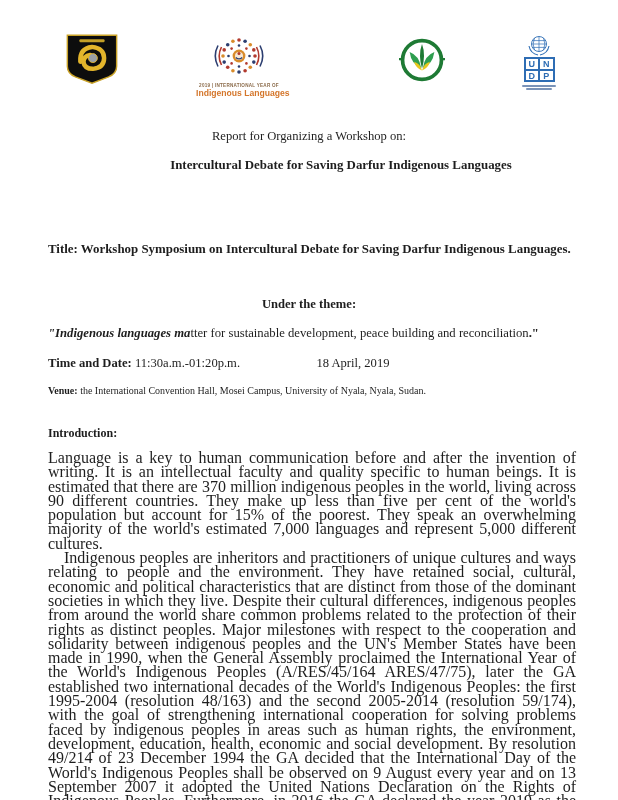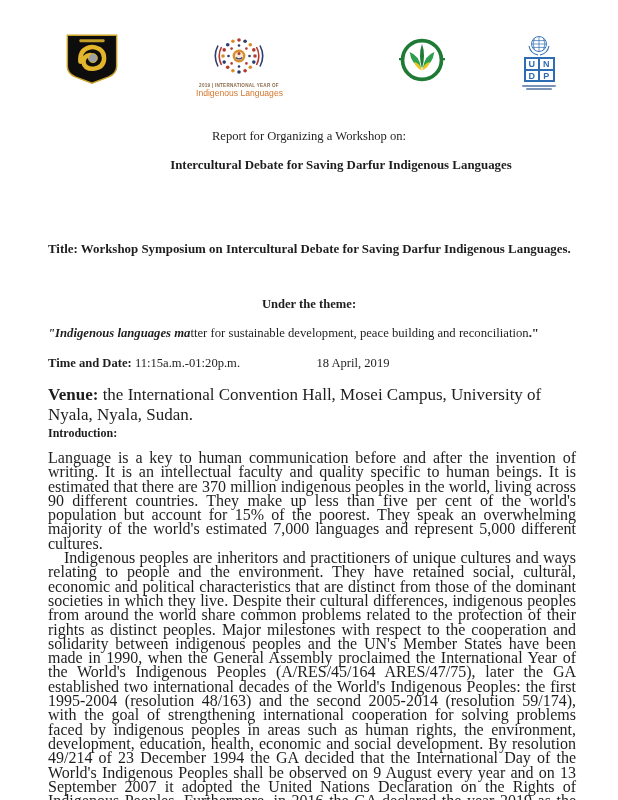--- a/index.html
+++ b/index.html
@@ -9,21 +9,21 @@
     font-family:"Liberation Serif", serif; color:#1e1e1e; overflow:hidden;
   }
   
   .logo { position:absolute; }
   .logo-univ { left:66px; top:33px; width:52px; height:52px; }
   .logo-iyil { left:196px; top:31px; width:86px; text-align:center; }
   .logo-iyil svg { display:block; margin:0 auto; }
   .iyil-top { font-family:"Liberation Sans", sans-serif; font-size:4.6px;
     letter-spacing:0.25px; color:#8b6b4a; font-weight:bold; white-space:nowrap; margin-top:2px; }
   .iyil-bottom { font-family:"Liberation Sans", sans-serif; font-size:8.6px;
-    font-weight:normal; color:#d4762b; white-space:nowrap; }
+    font-weight:bold; color:#d4762b; white-space:nowrap; }
   .logo-agri { left:399px; top:37px; width:46px; height:46px; }
   .logo-undp { left:518px; top:34px; width:42px; text-align:center; }
   .logo-undp svg { display:block; margin:0 auto; }
   .undp-grid { width:31px; margin:1px auto 0 auto; display:grid;
     grid-template-columns:1fr 1fr; border:1px solid #2e6db4; }
   .undp-cell { border:0.5px solid #2e6db4; height:11.5px; line-height:11.5px;
     font-family:"Liberation Sans", sans-serif; font-size:9px; font-weight:bold;
     color:#2e6db4; text-align:center; }
   .undp-tagline { width:34px; margin:2.5px auto 0 auto; }
   .undp-tagline .bar { height:2px; background:#7a93b8; margin-top:1.5px; border-radius:1px; }
@@ -35,21 +35,21 @@
     text-align:center; font-weight:bold; font-size:12.9px; line-height:17.5px;margin-left:32px; }
   .title-para { position:absolute; top:241px; left:48px; width:528px;
     font-weight:bold; font-size:12.9px; line-height:16.5px; text-align:justify; }
   .under-theme { position:absolute; top:297px; left:0; width:618px;
     text-align:center; font-size:12.6px;font-weight:bold; }
   .quote-line { position:absolute; top:326px; left:48px; width:528px; font-size:12.7px; }
   .quote-line .bi { font-weight:bold; font-style:italic; }
   .quote-line .be { font-weight:bold; }
   .time-line { position:absolute; top:356px; left:48px; width:528px; font-size:12.6px; }
   .time-line .spacer { display:inline-block; width:70px; }
-  .venue-line { position:absolute; top:385px; left:48px; width:528px; font-size:17px; }
+  .venue-line { position:absolute; top:385px; left:48px; width:528px; font-size:10px; }
   .intro-heading { position:absolute; top:426px; left:48px; font-weight:bold; font-size:12px; }
   .paragraphs { position:absolute; top:451px; left:48px; width:528px;
     font-size:16px; line-height:14.3px; text-align:justify; }
   .paragraphs p { margin:0; }
   .paragraphs p.indented { text-indent:16px; }
   b { font-weight:bold; }
 </style>
 </head>
 <body>
 
@@ -155,21 +155,21 @@
     <b>Title:</b>
     <span>Workshop Symposium on Intercultural Debate for Saving Darfur Indigenous Languages.</span>
   </div>
 
   <div class="under-theme">Under the theme:</div>
 
   <div class="quote-line"><span class="bi">"Indigenous languages ma</span><span>tter for sustainable development, peace building and reconciliation</span><span class="be">."</span></div>
 
   <div class="time-line">
     <b>Time and Date:</b>
-    <span>11:15a.m.-01:20p.m.</span>
+    <span>11:30a.m.-01:20p.m.</span>
     <span class="spacer"></span>
     <span>18 April, 2019</span>
   </div>
 
   <div class="venue-line">
     <b>Venue:</b>
     <span>the International Convention Hall, Mosei Campus, University of Nyala, Nyala, Sudan.</span>
   </div>
 
   <div class="intro-heading">Introduction:</div>

